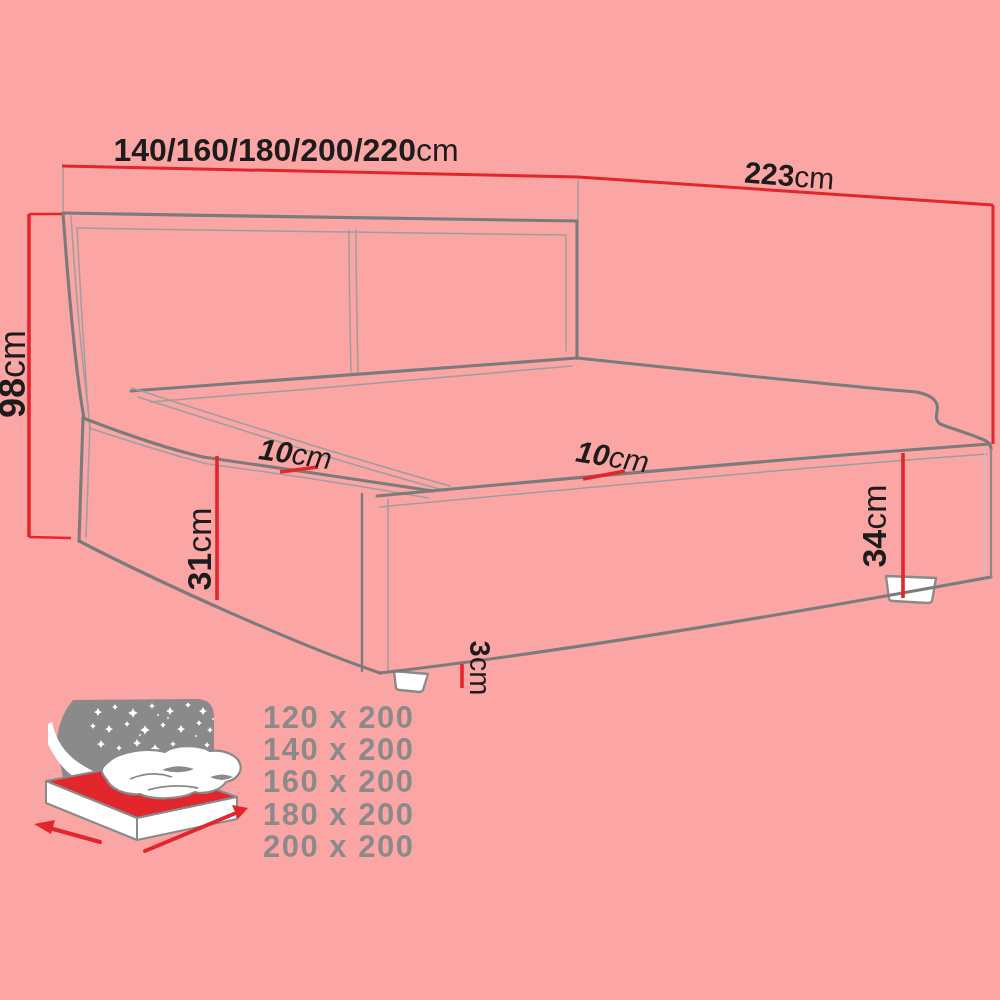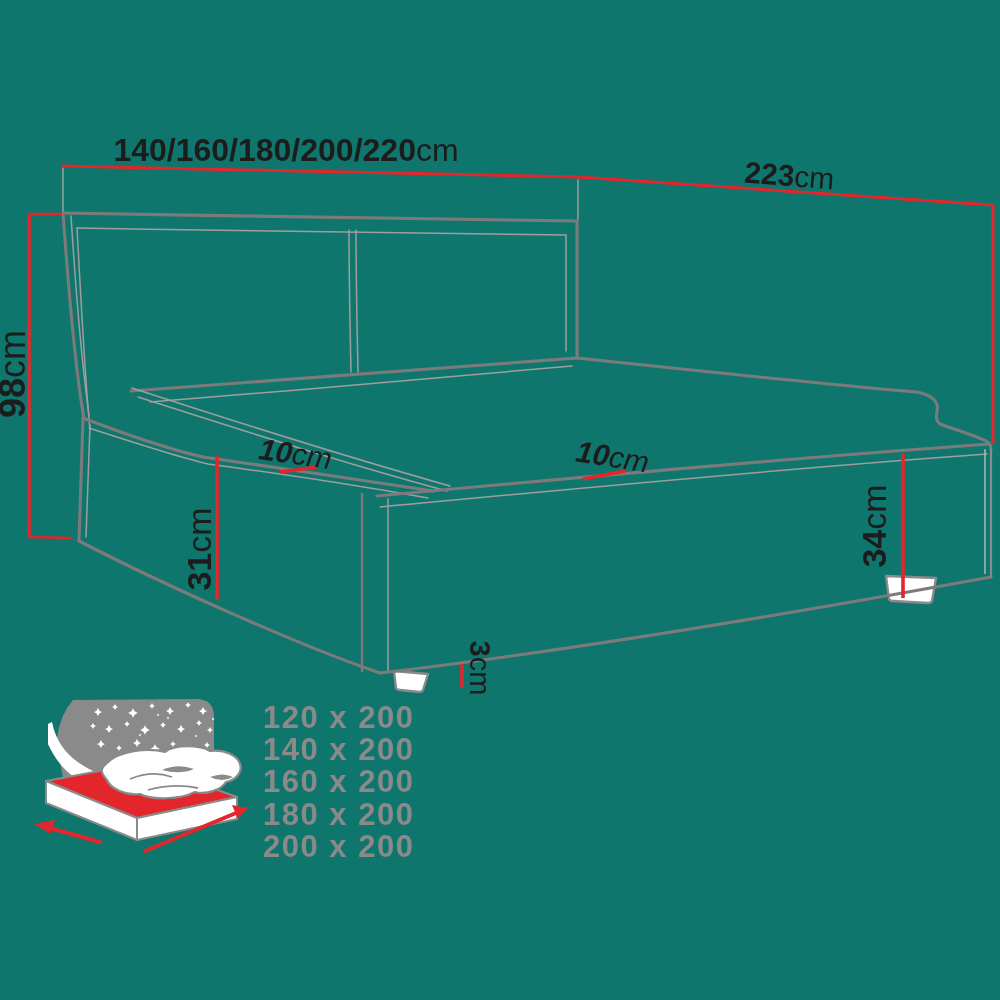--- a/index.html
+++ b/index.html
@@ -3,21 +3,21 @@
 <meta charset="utf-8">
 <style>
   :root{
     --dimension-red:#e2262b;
     --line-gray:#7b7b7b;
     --thin-gray:#9e9e9e;
     --text-black:#1c1c1c;
     --muted-gray:#8a8a8a;
   }
   html,body{margin:0;padding:0;background:#ffffff;}
-  .stage{width:1000px;height:1000px;background:#0f766e;position:relative;overflow:hidden;}
+  .stage{width:1000px;height:1000px;background:#fca5a5;position:relative;overflow:hidden;}
   svg{display:block}
   
   .lb{stroke:var(--line-gray);stroke-width:3.1;fill:none;stroke-linecap:round;stroke-linejoin:round}
   .lb2{stroke:var(--line-gray);stroke-width:2.4;fill:none;stroke-linecap:round}
   .lt{stroke:var(--thin-gray);stroke-width:1.5;fill:none;stroke-linecap:round}
   .ltl{stroke:#c4c4c4;stroke-width:1.3;fill:none}
   .lm{stroke:var(--muted-gray);stroke-width:2.2;fill:none;stroke-linecap:round}
   .rd{stroke:var(--dimension-red);stroke-width:3;fill:none}
   .rdv{stroke:var(--dimension-red);stroke-width:3.6;fill:none}
   .rdt{stroke:var(--dimension-red);stroke-width:2.6;fill:none}

